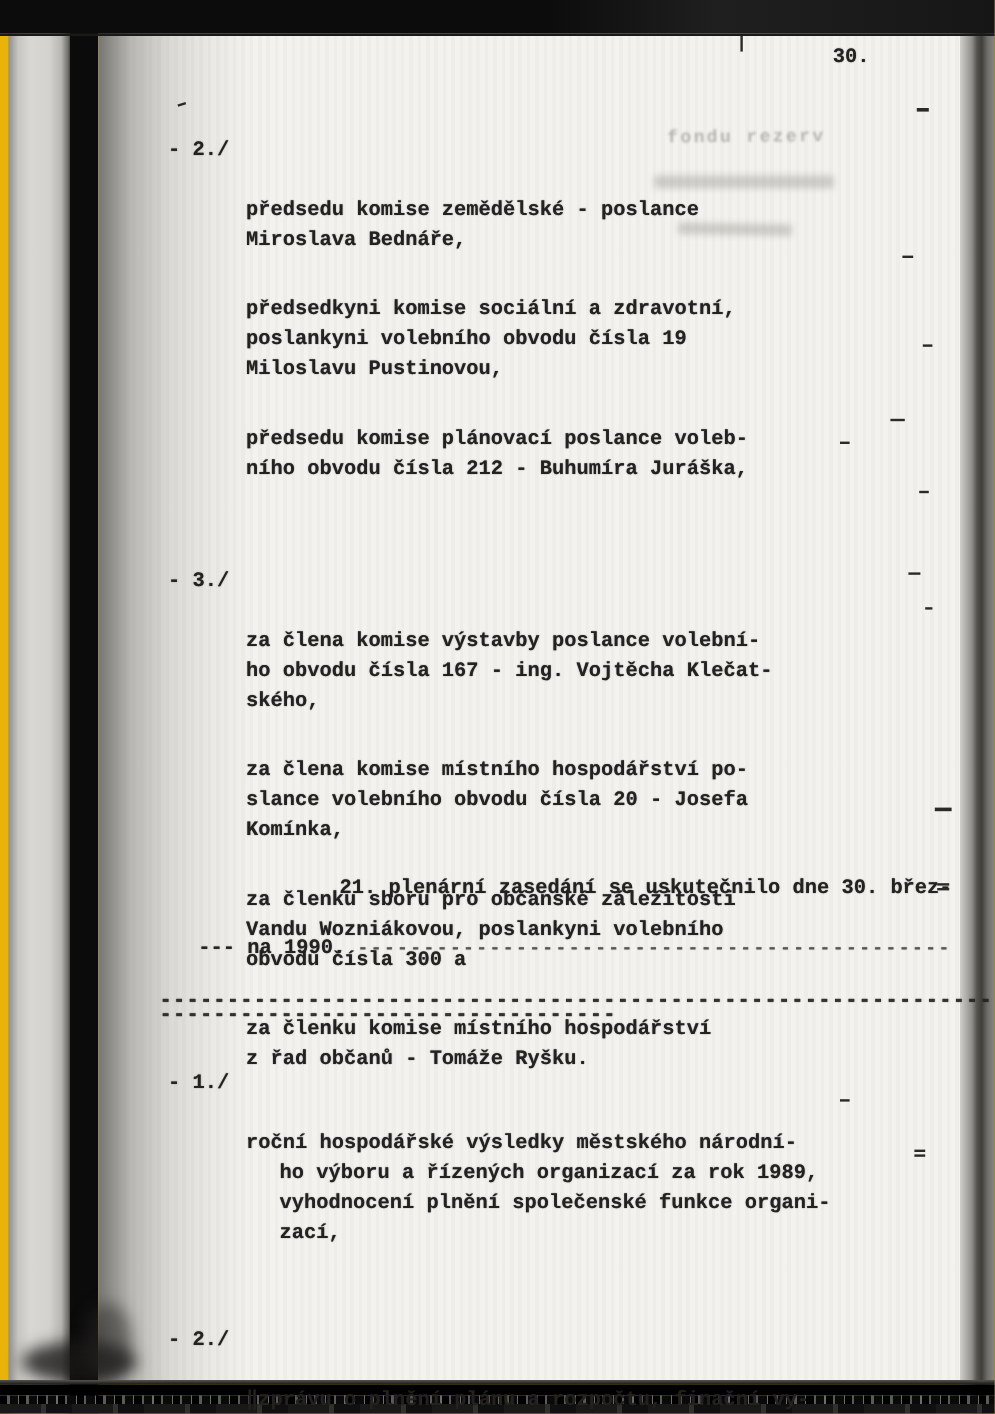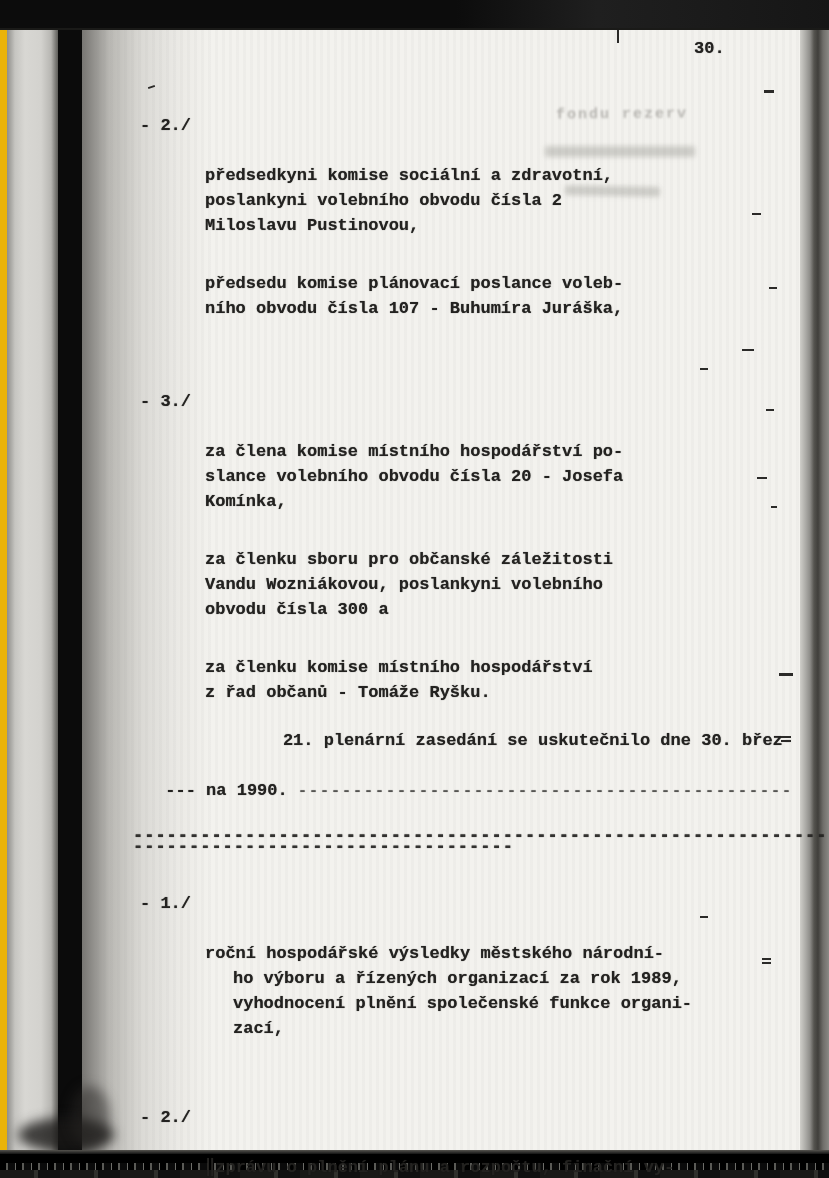--- a/index.html
+++ b/index.html
@@ -92,28 +92,33 @@
 
   <div class="tw page-number">30.</div>
 
   <div class="ghost-text">fondu rezerv</div>
   <div class="ghost-smudge gs1"></div>
   <div class="ghost-smudge gs2"></div>
 
   <div class="tw list list-a">
     <div class="item">
       <span class="marker">- 2./</span>
+      <div class="para">předsedu komise zemědělské - poslance
+Miroslava Bednáře,</div>
       <div class="para">předsedkyni komise sociální a zdravotní,
-poslankyni volebního obvodu čísla 2
+poslankyni volebního obvodu čísla 19
 Miloslavu Pustinovou,</div>
       <div class="para">předsedu komise plánovací poslance voleb-
-ního obvodu čísla 107 - Buhumíra Juráška,</div>
+ního obvodu čísla 212 - Buhumíra Juráška,</div>
     </div>
     <div class="item">
       <span class="marker">- 3./</span>
+      <div class="para">za člena komise výstavby poslance volební-
+ho obvodu čísla 167 - ing. Vojtěcha Klečat-
+ského,</div>
       <div class="para">za člena komise místního hospodářství po-
 slance volebního obvodu čísla 20 - Josefa
 Komínka,</div>
       <div class="para">za členku sboru pro občanské záležitosti
 Vandu Wozniákovou, poslankyni volebního
 obvodu čísla 300 a</div>
       <div class="para">za členku komise místního hospodářství
 z řad občanů - Tomáže Ryšku.</div>
     </div>
   </div>

